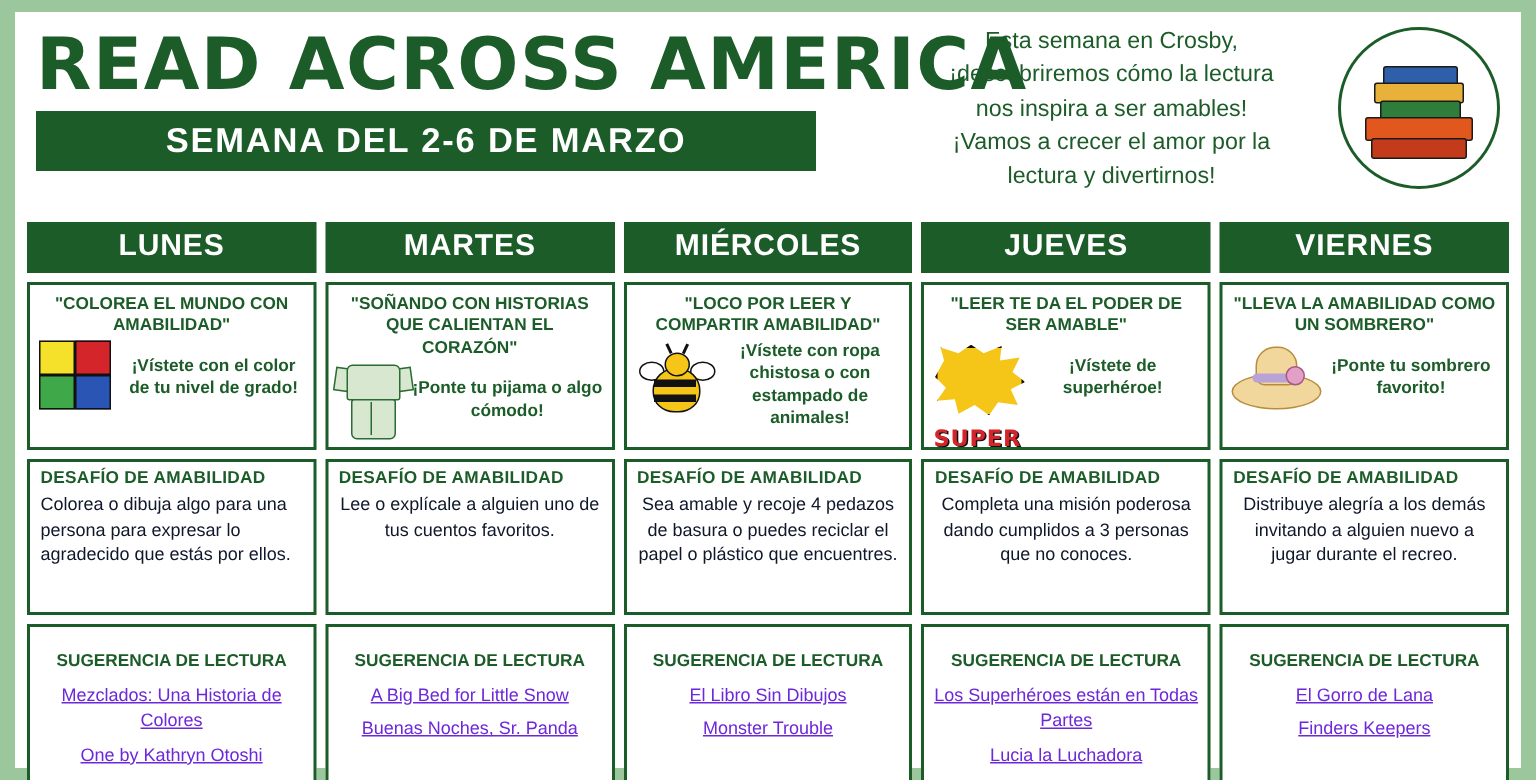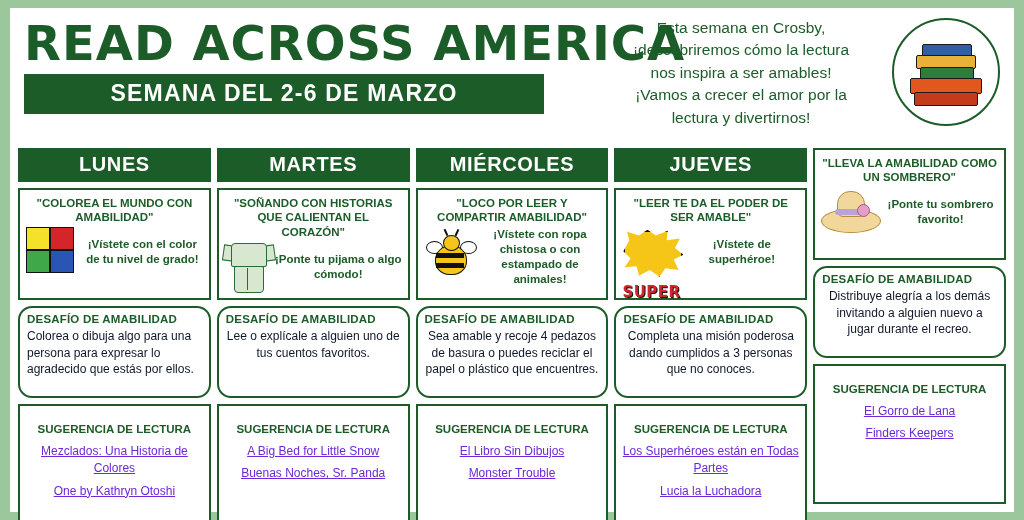--- a/index.html
+++ b/index.html
@@ -244,23 +244,22 @@
     position: absolute; left: 14px; top: 22px; width: 30px; height: 6px;
     background: #b9a2d8; border-radius: 3px;
   }
   .hat .flower {
     position: absolute; left: 36px; top: 17px; width: 11px; height: 11px;
     background: #e2a0c6; border-radius: 50%; border: 1px solid #a8568a;
   }
 
   
   .challenge {
-    height: 92px;
+    height: 104px;
     padding: 5px 7px;
-    border-radius: 14px;
   }
   .ch-title {
     font-weight: bold;
     font-size: 11.5px;
     color: #1c5c28;
     letter-spacing: .2px;
     margin-bottom: 3px;
   }
   .ch-text {
     font-size: 12px;
@@ -419,20 +418,21 @@
           <div class="ch-text">Completa una misión poderosa dando cumplidos a 3 personas que no conoces.</div>
         </div>
         <div class="card suggest">
           <div class="sg-title">SUGERENCIA DE LECTURA</div>
           <div class="sg-item">Los Superhéroes están en Todas Partes</div>
           <div class="sg-item">Lucia la Luchadora</div>
         </div>
       </div>
 
       <div class="col">
+        <div class="day-head">VIERNES</div>
         <div class="card activity">
           <div class="act-title">"LLEVA LA AMABILIDAD COMO UN SOMBRERO"</div>
           <div class="act-body">
             <div class="art hat">
               <span class="brim"></span>
                 <span class="crown"></span>
               <span class="band"></span>
                 <span class="flower"></span>
             </div>
             <div class="act-text">¡Ponte tu sombrero favorito!</div>

